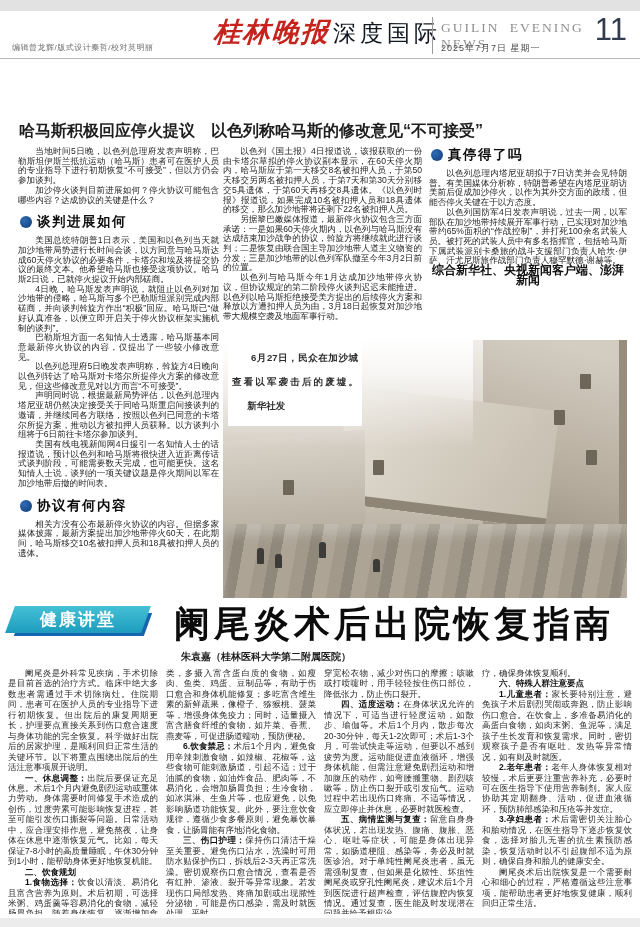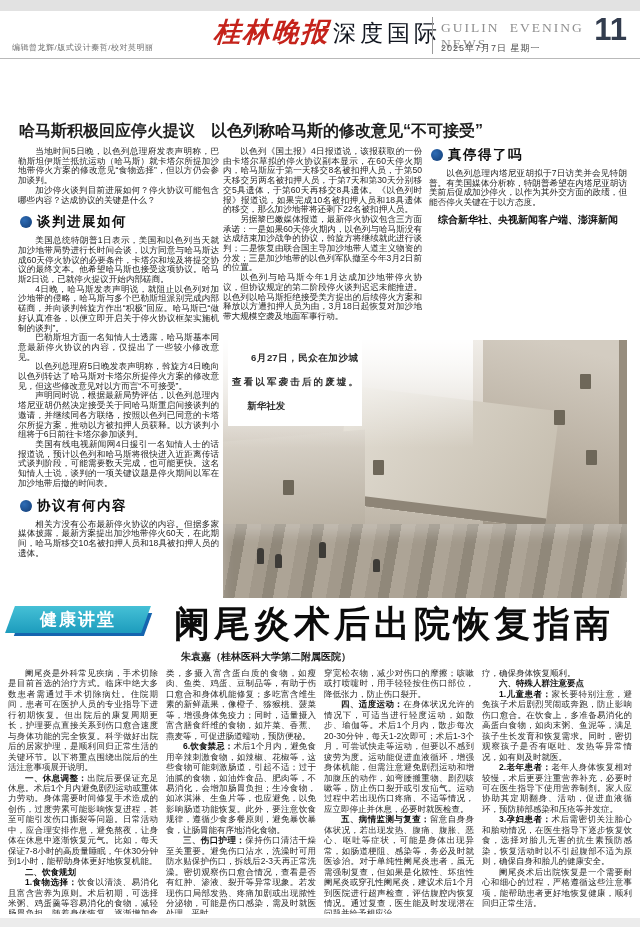--- a/index.html
+++ b/index.html
@@ -11,38 +11,38 @@
   
   .hdr{position:absolute;top:11px;left:0;width:640px;height:47px;border-bottom:1px solid #b9b9b9;}
   .staff{position:absolute;left:12px;bottom:5px;font-size:8px;color:#6f6f6f;letter-spacing:.5px;}
   .masthead{position:absolute;left:214px;top:3px;font-family:"DejaVu Serif",serif;font-style:italic;
             font-weight:bold;font-size:27px;color:#c5231b;letter-spacing:2px;transform:skewX(-4deg);}
   .secname{position:absolute;left:333px;top:7px;font-size:23px;font-weight:normal;color:#10151f;letter-spacing:4px;}
   .vrule{position:absolute;left:432px;top:6px;width:1px;height:37px;background:#9a9a9a;}
   .engname{position:absolute;left:441px;top:9px;font-family:"Liberation Serif",serif;font-size:13.5px;
            color:#8f8f8f;letter-spacing:2px;word-spacing:5px;}
   .dateline{position:absolute;left:441px;top:31px;font-size:9px;color:#4a4a4a;letter-spacing:1px;}
-  .pagenum{position:absolute;right:13px;top:1px;font-size:31px;font-weight:bold;color:#323c4e;}
+  .pagenum{position:absolute;right:13px;top:1px;font-size:31px;font-weight:normal;color:#323c4e;}
 
   
   .h1{position:absolute;left:16px;top:64px;width:612px;font-size:50px;font-weight:900;
       color:#0c0c0c;letter-spacing:3px;white-space:nowrap;}
   .subh{position:absolute;left:19px;top:121px;width:600px;font-size:16px;font-weight:bold;color:#1e1e1e;}
 
   .mcol{position:absolute;top:147px;font-size:8.6px;line-height:9.7px;text-align:justify;
         color:#262626;overflow:hidden;}
   #mcol1{left:18px;width:201px;height:453px;}
   #mcol2{left:223px;width:199px;height:191px;}
   #mcol3{left:429px;width:198px;height:191px;}
   p.mpara{margin:0;text-indent:2em;}
   .sec-head{display:flex;align-items:center;gap:5px;margin:11px 0 8px 2px;}
   .sec-head .dot{width:12px;height:12px;border-radius:50%;flex:0 0 auto;
                  background:radial-gradient(circle at 35% 35%,#2e6cb5,#123c74);}
   .sec-head .t{font-size:13.5px;font-weight:bold;color:#0e0e0e;letter-spacing:1.5px;}
-  .source{margin-top:7px;font-weight:bold;text-align:center;font-size:10px;color:#111;}
+  .source{font-weight:bold;text-align:center;font-size:12px;color:#111;}
 
   
   .photo{position:absolute;left:223px;top:340px;width:404px;height:258px;overflow:hidden;
          background:linear-gradient(180deg,#f0ede8 0%,#dcd6cd 28%,#c6beb1 62%,#a79e90 100%);}
   .ph-haze{position:absolute;left:0;top:0;width:62%;height:42%;
            background:linear-gradient(180deg,rgba(255,255,255,.96),rgba(255,255,255,0));}
   .ph-bld-r{position:absolute;right:-6px;top:-4px;width:150px;height:238px;
             background:linear-gradient(195deg,#d3ccc1 10%,#b4aa9b 60%,#8f8576 100%);
             box-shadow:inset -14px 0 0 #978d7e;}
   .ph-slab{position:absolute;left:118px;top:58px;width:212px;height:118px;transform:rotate(7deg);
@@ -89,21 +89,21 @@
     <div class="secname">深度国际</div>
     <div class="vrule"></div>
     <div class="engname">GUILIN EVENING NEWS</div>
     <div class="dateline">2025年7月7日  星期一</div>
     <div class="pagenum">11</div>
   </div>
 
   <div class="subh">哈马斯积极回应停火提议　以色列称哈马斯的修改意见“不可接受”</div>
 
   <div class="mcol" id="mcol1">
-    <p class="mpara">当地时间5日晚，以色列总理府发表声明称，巴勒斯坦伊斯兰抵抗运动（哈马斯）就卡塔尔所提加沙地带停火方案的修改意见“食物选择”，但以方仍会参加谈判。</p>
+    <p class="mpara">当地时间5日晚，以色列总理府发表声明称，巴勒斯坦伊斯兰抵抗运动（哈马斯）患者可在医护人员的专业指导下进行初期恢复“不可接受”，但以方仍会参加谈判。</p>
     <p class="mpara">加沙停火谈判目前进展如何？停火协议可能包含哪些内容？达成协议的关键是什么？</p>
     <div class="sec-head">
       <span class="dot"></span>
       <span class="t">谈判进展如何</span>
     </div>
     <p class="mpara">美国总统特朗普1日表示，美国和以色列当天就加沙地带局势进行长时间会谈，以方同意与哈马斯达成60天停火协议的必要条件，卡塔尔和埃及将提交协议的最终文本。他希望哈马斯也接受这项协议。哈马斯2日说，已就停火提议开始内部磋商。</p>
     <p class="mpara">4日晚，哈马斯发表声明说，就阻止以色列对加沙地带的侵略，哈马斯与多个巴勒斯坦派别完成内部磋商，并向谈判斡旋方作出“积极”回应。哈马斯已“做好认真准备，以便立即开启关于停火协议框架实施机制的谈判”。</p>
     <p class="mpara">巴勒斯坦方面一名知情人士透露，哈马斯基本同意最新停火协议的内容，仅提出了一些较小修改意见。</p>
     <p class="mpara">以色列总理府5日晚发表声明称，斡旋方4日晚向以色列转达了哈马斯对卡塔尔所提停火方案的修改意见，但这些修改意见对以方而言“不可接受”。</p>
     <p class="mpara">声明同时说，根据最新局势评估，以色列总理内塔尼亚胡仍然决定接受关于同哈马斯重启间接谈判的邀请，并继续同各方联络，按照以色列已同意的卡塔尔所提方案，推动以方被扣押人员获释。以方谈判小组将于6日前往卡塔尔参加谈判。</p>
@@ -120,20 +120,21 @@
     <p class="mpara">另据黎巴嫩媒体报道，最新停火协议包含三方面承诺：一是如果60天停火期内，以色列与哈马斯没有达成结束加沙战争的协议，斡旋方将继续就此进行谈判；二是恢复由联合国主导加沙地带人道主义物资的分发；三是加沙地带的以色列军队撤至今年3月2日前的位置。</p>
     <p class="mpara">以色列与哈马斯今年1月达成加沙地带停火协议，但协议规定的第二阶段停火谈判迟迟未能推进。以色列以哈马斯拒绝接受美方提出的后续停火方案和释放以方遭扣押人员为由，3月18日起恢复对加沙地带大规模空袭及地面军事行动。</p>
   </div>
 
   <div class="mcol" id="mcol3">
     <div class="sec-head" style="margin-top:2px;">
       <span class="dot"></span>
       <span class="t">真停得了吗</span>
     </div>
     <p class="mpara">以色列总理内塔尼亚胡拟于7日访美并会见特朗普。有美国媒体分析称，特朗普希望在内塔尼亚胡访美前后促成加沙停火，以作为其外交方面的政绩，但能否停火关键在于以方态度。</p>
+    <p class="mpara">以色列国防军4日发表声明说，过去一周，以军部队在加沙地带持续展开军事行动，已实现对加沙地带约65%面积的“作战控制”，并打死100余名武装人员。被打死的武装人员中有多名指挥官，包括哈马斯下属武装派别卡桑旅的战斗支援部门负责人哈坎·伊萨、汗尤尼斯旅作战部门负责人穆罕默德·谢赫等。</p>
     <div class="source">综合新华社、央视新闻客户端、澎湃新闻</div>
   </div>
 
   <div class="photo">
     <div class="ph-bld-r"></div>
     <div class="ph-slab"></div>
     <div class="ph-bld-l"></div>
     <div class="ph-win" style="right:36px;top:34px;"></div>
     <div class="ph-win" style="right:62px;top:70px;"></div>
     <div class="ph-win" style="right:30px;top:110px;"></div>

